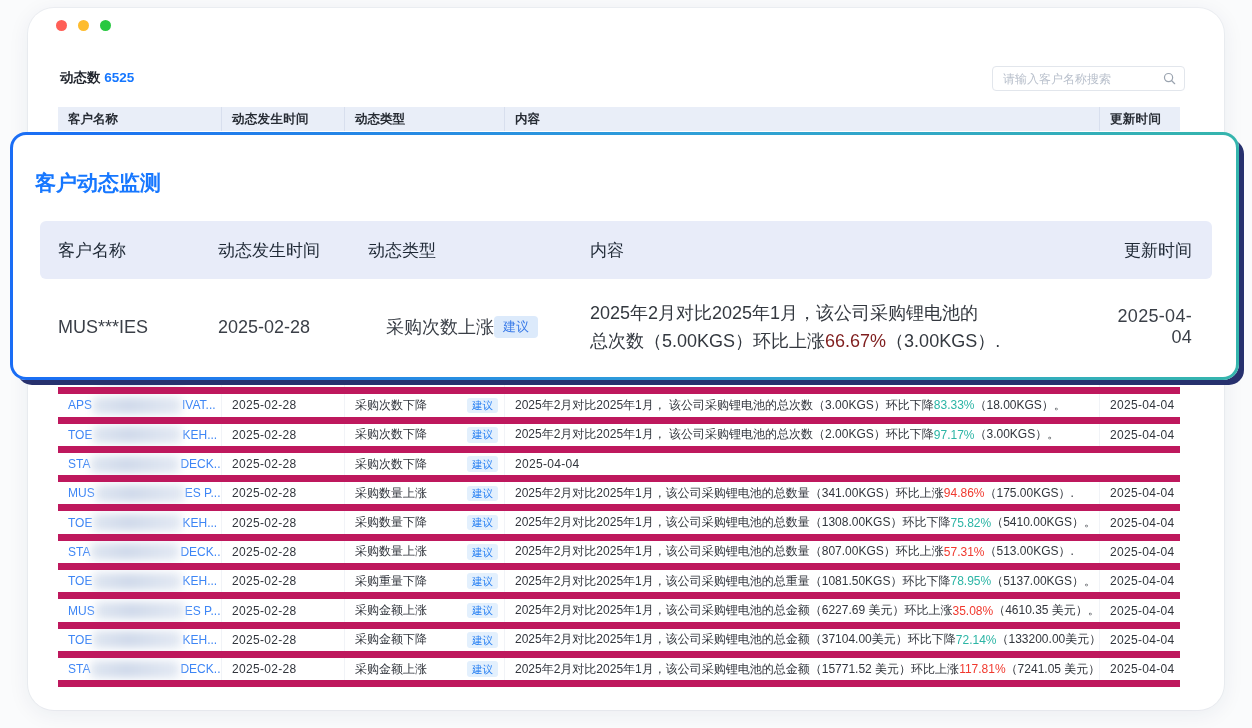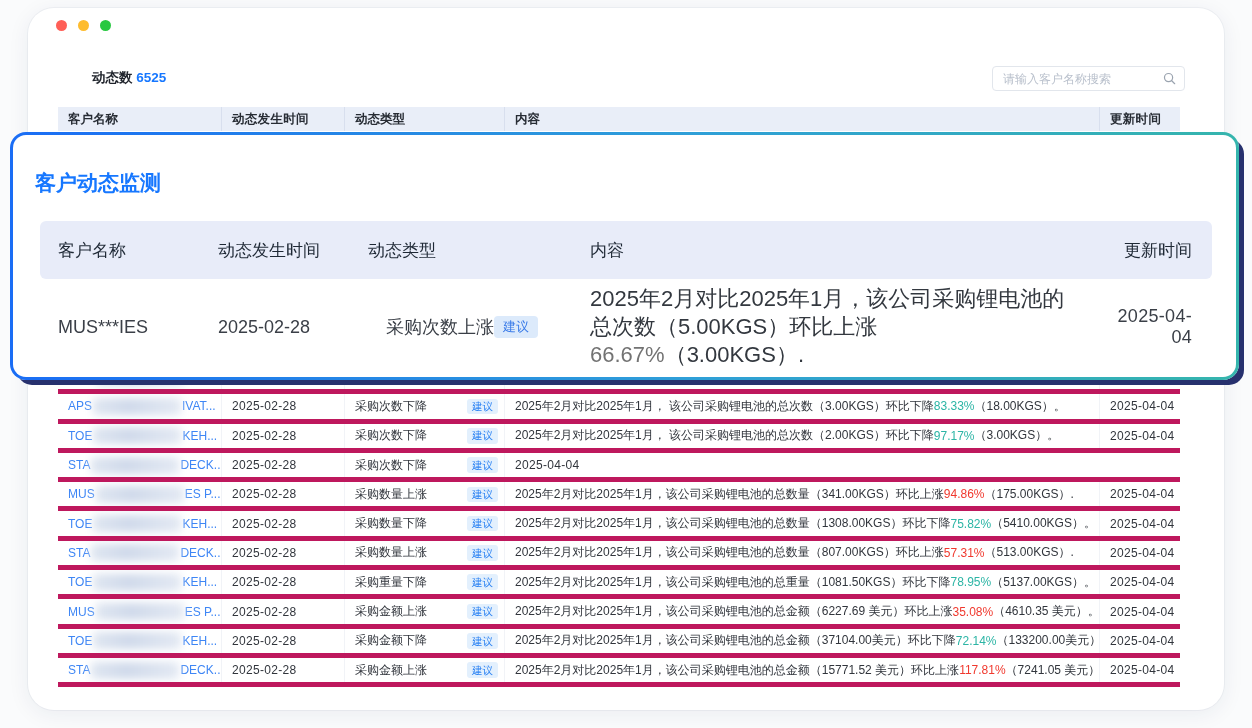--- a/index.html
+++ b/index.html
@@ -8,37 +8,37 @@
 
   .window { position:absolute; left:28px; top:8px; width:1196px; height:702px;
     background:#fff; border-radius:26px; box-shadow:0 4px 22px rgba(30,45,90,.07), 0 0 0 1px #f0f2f5; }
 
   
   .traffic { position:absolute; left:28px; top:12px; display:flex; gap:11px; }
   .dot { width:11px; height:11px; border-radius:50%; }
   .dot.red { background:#ff5f57; } .dot.yellow { background:#febc2e; } .dot.green { background:#28c840; }
 
   
-  .count { position:absolute; left:32px; top:61px; font-size:13.5px; font-weight:bold; color:#1f232b;margin-left:32px; }
+  .count { position:absolute; left:32px; top:61px; font-size:13.5px; font-weight:bold; color:#1f232b; }
   .count b { color:#1677ff; font-weight:bold; }
   .searchbox { position:absolute; left:964px; top:58px; width:193px; height:25px;
     border:1px solid #e2e6ec; border-radius:4px; background:#fff; display:flex; align-items:center;justify-content:space-between; }
   .searchbox input { flex:1; border:none; outline:none; font-size:12px; color:#333;
     padding:0 4px 0 10px; background:transparent; font-family:inherit; }
   .searchbox input::placeholder { color:#b9c0cc; }
   .searchbox .mag { margin-right:8px; display:flex; }
 
   
   .bg-table { position:absolute; left:30px; top:99px; width:1122px; }
   .bt-header { display:flex; height:24px; background:#e9eef8; }
   .bt-header .hc { font-size:12.5px; font-weight:bold; color:#272c34; display:flex; align-items:center;
     padding-left:10px; border-right:1px solid #d8dfee; }
   .bt-header .hc:last-child { border-right:none; }
   .bt-spacer { height:234px; }
-  .bt-row { display:flex; height:29.3px; border-bottom:5px solid #be185d; background:#fff; }
+  .bt-row { display:flex; height:29.3px; border-bottom:7px solid #be185d; background:#fff; }
   .bt-row .c { font-size:12px; color:#31353c; display:flex; align-items:center; padding-left:10px;
     border-right:1px solid #f1f3f7; white-space:nowrap; overflow:hidden; }
   .bt-row .c:last-child { border-right:none; }
   .c1 { width:164px; } .c2 { width:123px; letter-spacing:.3px; } .c3 { width:160px; }
   .c4 { width:595px; } .c5 { width:80px; letter-spacing:.3px; }
   .c1 a { color:#3e86f5; text-decoration:none; display:flex; align-items:center; }
   .blur-patch { display:inline-block; width:88px; height:17px; margin:0 1px;
     background:linear-gradient(90deg,#dfe6f1,#cfd9ea 40%,#e3e9f3); filter:blur(4px); border-radius:2px; }
   .c3 { justify-content:space-between; padding-right:6px; }
   .badge-sm { font-size:10.5px; color:#2b82f3; background:#e3f0fd; border-radius:3px;
@@ -55,22 +55,22 @@
   .ov-header { position:absolute; left:27px; right:24px; top:86px; height:58px;
     background:#e8ecf9; border-radius:6px; }
   .ov-header .ohc { font-size:17px; font-weight:500; color:#1e2835; padding-left:18px; }
   .ov-header .ohc:first-child { padding-left:18px; }
   .ov-header .ohc:last-child { text-align:right; padding-right:20px; }
   .ov-row { position:absolute; left:27px; right:24px; top:144px; height:96px; }
   .ov-row .oc { font-size:18px; color:#3a3f47; padding-left:18px; }
   .ov-type { display:flex; align-items:center; justify-content:flex-end; padding-right:34px; }
   .badge-lg { font-size:13px; color:#3779e8; background:#dceafb; border-radius:4px;
     padding:4px 9px; line-height:1.1; flex:none; }
-  .ov-content { font-size:22px; color:#33383f; line-height:28px; padding-left:18px; }
-  .ov-content .red { color:#737373;margin-top:41px; }
+  .ov-content { font-size:18px; color:#33383f; line-height:28px; padding-left:18px; }
+  .ov-content .red { color:#7f1d1d;margin-top:41px; }
   .ov-updated { text-align:right; padding-right:20px; letter-spacing:.3px; }
 </style>
 </head>
 <body>
 
 <div class="window">
   <div class="traffic">
     <span class="dot red"></span>
     <span class="dot yellow"></span>
     <span class="dot green"></span>

